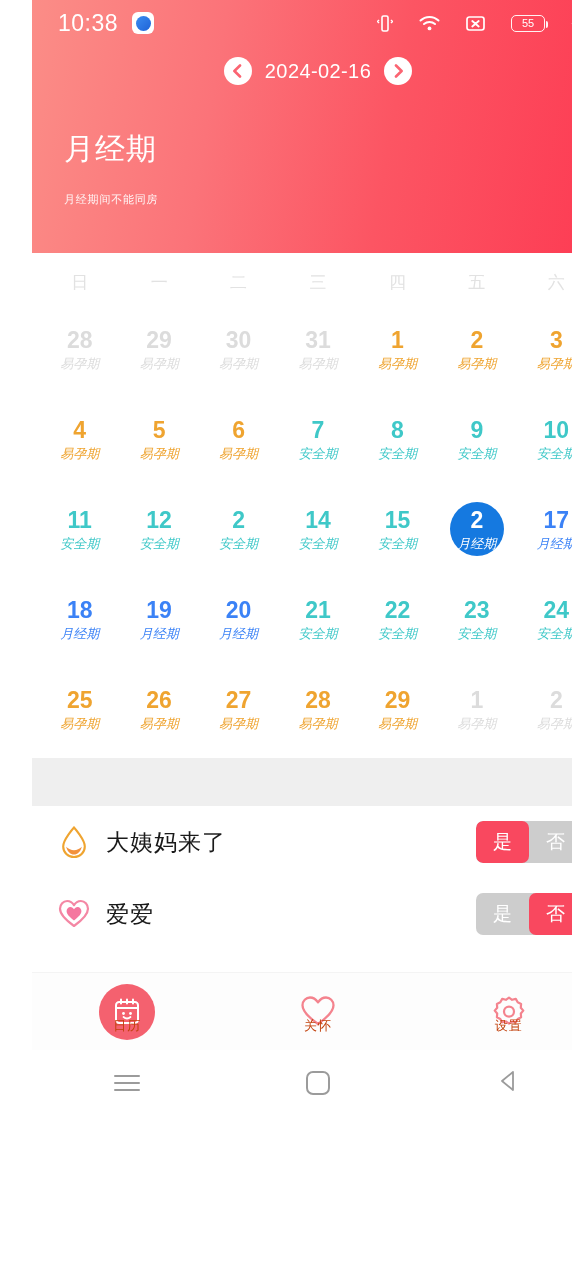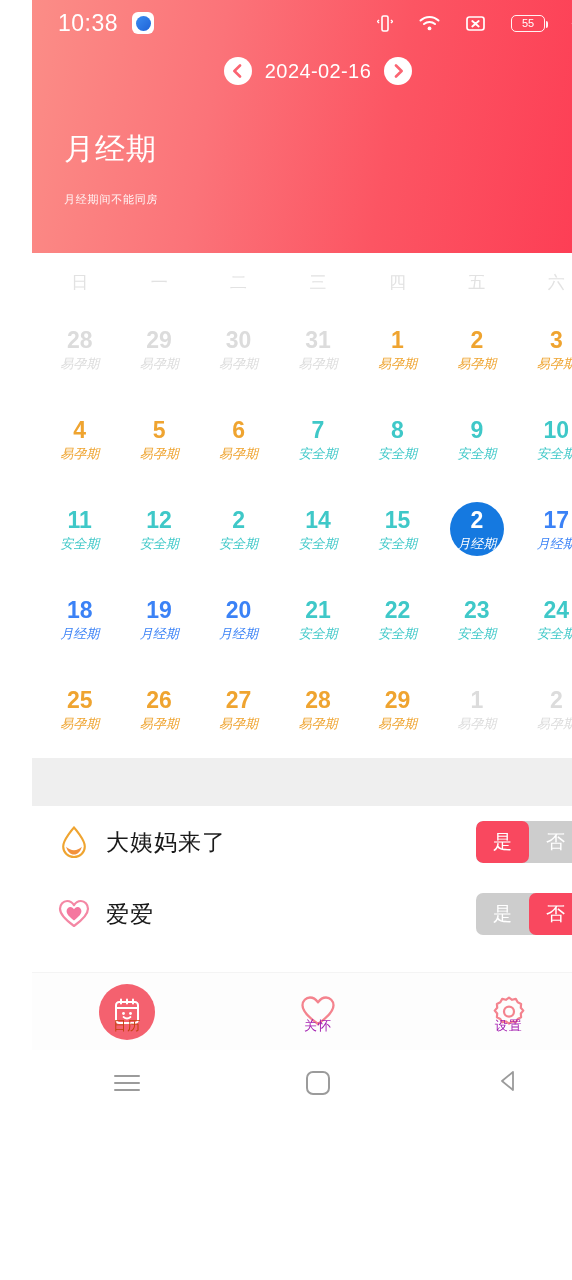--- a/index.html
+++ b/index.html
@@ -113,21 +113,21 @@
   
   .tabbar {
     height:78px; background:#FDFDFD; display:grid; grid-template-columns:repeat(3,1fr);
     align-items:center; flex:0 0 auto; border-top:1px solid #F4F4F4;
   }
   .tab { display:flex; flex-direction:column; align-items:center; justify-content:center;
          position:relative; cursor:pointer; height:78px; }
   .tab .glyph { position:relative; width:56px; height:56px;
                 display:flex; align-items:center; justify-content:center; }
   .tab.active .glyph { background:#F4616F; border-radius:50%; }
-  .tab .tlabel { font-size:13px; color:#a21caf; position:absolute; bottom:16px; letter-spacing:1px; }
+  .tab .tlabel { font-size:13px; color:#c2410c; position:absolute; bottom:16px; letter-spacing:1px; }
   .tab.active .tlabel { color:#c2410c; }
 
   
   .androidnav {
     height:66px; background:#FFFFFF; display:grid; grid-template-columns:repeat(3,1fr);
     align-items:center; justify-items:center; flex:0 0 auto;
   }
   .androidnav > div { cursor:pointer; }
   .an-recent i { display:block; width:26px; height:2px; background:#9B9B9B; margin:5px 0; border-radius:1px; }
   .an-home { width:24px; height:24px; border:2px solid #9B9B9B; border-radius:7px; }

